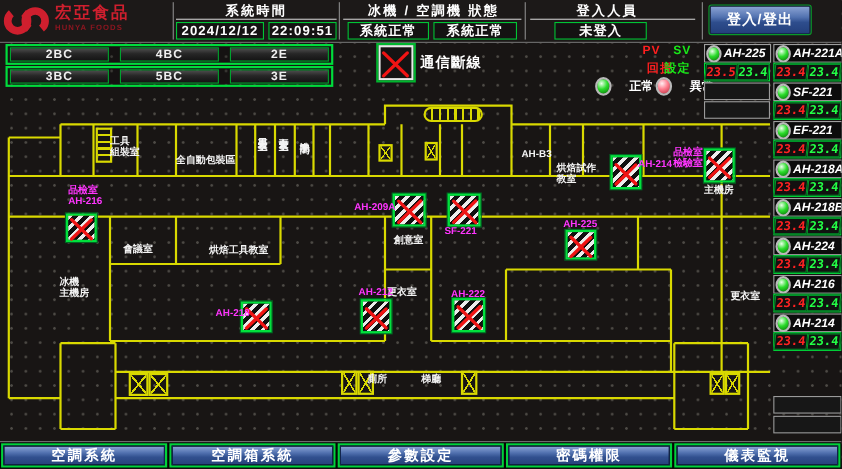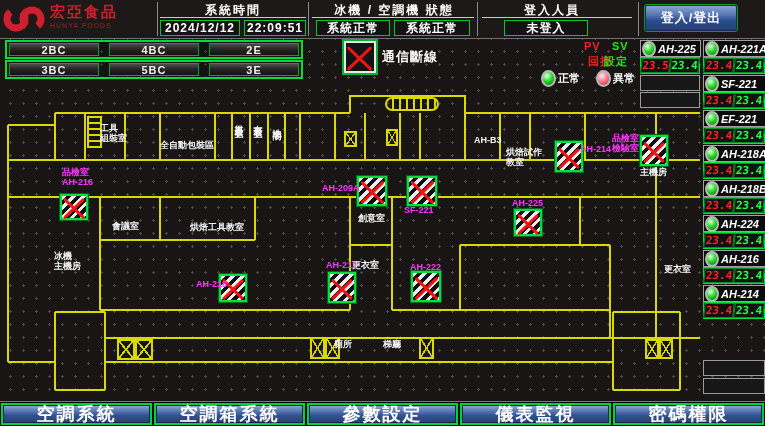--- a/index.html
+++ b/index.html
@@ -39,21 +39,21 @@
   .comm-icon i,.fp-unit i{position:absolute;left:-9%;top:50%;width:118%;height:3px;background:#f01414;border-radius:2px;}
   .comm-icon i.a,.fp-unit i.a{transform:rotate(44deg);}
   .comm-icon i.b,.fp-unit i.b{transform:rotate(-44deg);}
   .comm-label{color:#fff;font-size:13px;font-weight:bold;letter-spacing:1px;}
   
   .pvsv{position:absolute;font-size:11px;font-weight:bold;letter-spacing:1px;}
   .red-t{color:#ff1f1f;} .grn-t{color:#19e819;}
   .led{width:11px;height:13px;border-radius:50%;border:2px solid #b9b9b9;
     background:radial-gradient(circle at 35% 30%,#eaffea,#2bdc2b 45%,#056b05);flex:0 0 auto;}
   .led.pink{background:radial-gradient(circle at 35% 30%,#ffeef1,#ff7d8e 45%,#b32939);}
-  .led-legend{position:absolute;display:flex;align-items:center;gap:2px;color:#fff;font-size:11px;font-weight:bold;}
+  .led-legend{position:absolute;display:flex;align-items:center;gap:16px;color:#fff;font-size:11px;font-weight:bold;}
   
   #unit-list{position:absolute;left:640px;top:40px;width:125px;height:356px;}
   .u-name{position:absolute;height:15px;background:#0c0c0c;border:1px solid #9f9f9f;
     display:flex;align-items:center;gap:2px;padding-left:1px;cursor:pointer;}
   .u-name .led{width:10px;height:12px;}
   .u-name span{color:#fff;font-size:11px;font-weight:bold;font-style:italic;letter-spacing:0;white-space:nowrap;}
   .u-val{position:absolute;height:15px;border:1px solid #00e03c;display:flex;background:#0f1a0f;}
   .u-val b{flex:1;border:1px solid #009428;margin:0;display:flex;align-items:center;justify-content:center;
     font-family:"DejaVu Sans Mono",monospace;font-size:11px;font-weight:bold;transform:skewX(-6deg);}
   .u-val b.pv{color:#ff2222;background:#131010;}
@@ -72,21 +72,21 @@
   .fp-stair{position:absolute;z-index:2;border:2px solid #d9d900;background:
     linear-gradient(to top right,transparent 46%,#d9d900 46% 54%,transparent 54%),
     linear-gradient(to bottom right,transparent 46%,#d9d900 46% 54%,transparent 54%);}
   .fp-stair.rungs-v{background:repeating-linear-gradient(90deg,transparent 0 5px,#d9d900 5px 7px);border-radius:7px;}
   .fp-stair.rungs-h{background:repeating-linear-gradient(0deg,transparent 0 4px,#d9d900 4px 6px);}
   
   #nav{position:absolute;left:0;top:401px;width:765px;height:25px;background:#050505;border-top:1px solid #7a7a7a;
     display:flex;gap:2px;padding:1px 1px;box-sizing:border-box;}
   .nav-wrap{flex:1;border:2px solid #00d23a;display:flex;}
   .nav-btn{flex:1;background:linear-gradient(#8ba3d4,#5272b0 35%,#31508f 60%,#27437c);
-    border:1px solid #12254d;color:#fff;font-size:18px;font-weight:bold;letter-spacing:2px;
+    border:1px solid #12254d;color:#fff;font-size:13px;font-weight:bold;letter-spacing:2px;
     display:flex;align-items:center;justify-content:center;cursor:pointer;font-family:Liberation Mono, monospace;}
 </style>
 </head>
 <body>
 
 <div class="header">
   <div class="logo">
     <svg class="logo-mark" viewBox="0 0 44 30">
       <circle cx="14" cy="15" r="9" fill="none" stroke="#cf1f2e" stroke-width="7" stroke-dasharray="36 12"></circle>
       <circle cx="30" cy="15" r="9" fill="none" stroke="#cf1f2e" stroke-width="7" stroke-dasharray="36 12" transform="rotate(180 30 15)"></circle>
@@ -380,18 +380,18 @@
     <div class="nav-wrap">
       <button class="nav-btn">空調系統</button>
     </div>
     <div class="nav-wrap">
       <button class="nav-btn">空調箱系統</button>
     </div>
     <div class="nav-wrap">
       <button class="nav-btn">參數設定</button>
     </div>
     <div class="nav-wrap">
+      <button class="nav-btn">密碼權限</button>
+    </div>
+    <div class="nav-wrap">
       <button class="nav-btn">儀表監視</button>
     </div>
-    <div class="nav-wrap">
-      <button class="nav-btn">密碼權限</button>
-    </div>
   </div>
 
 </body></html>

